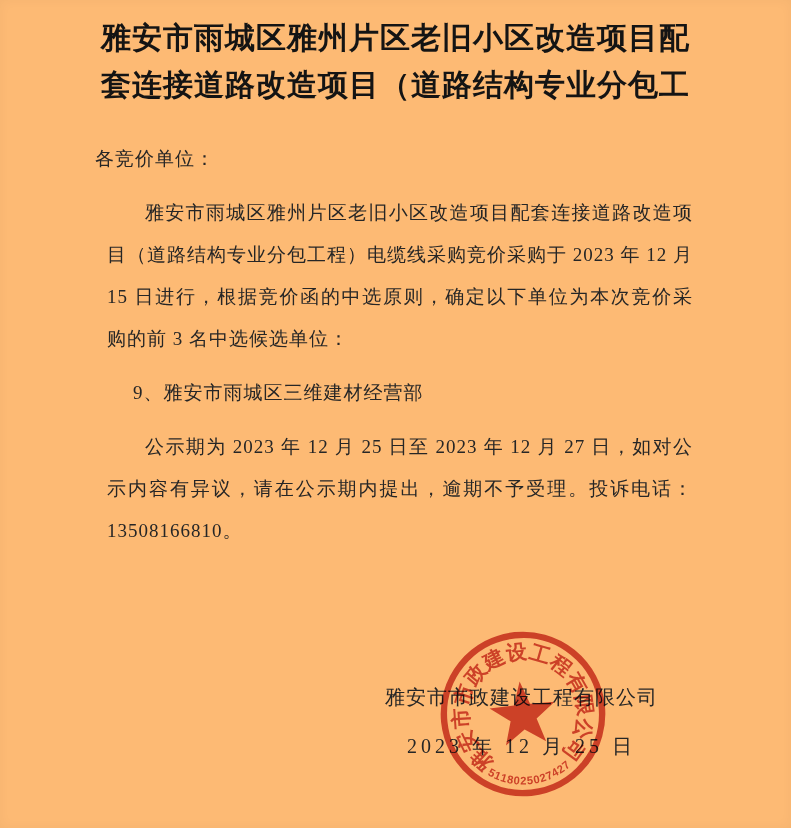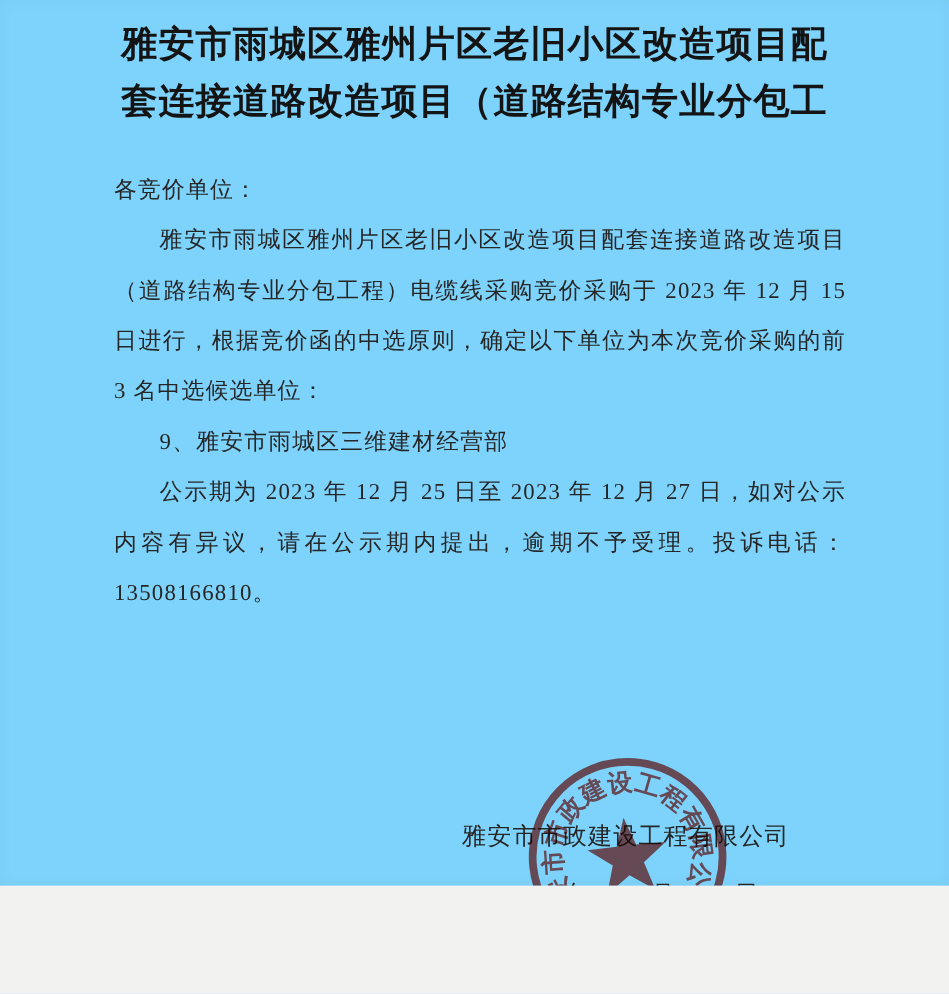--- a/index.html
+++ b/index.html
@@ -4,22 +4,22 @@
 <style>
   html, body { margin: 0; padding: 0; }
   body {
     width: 791px; height: 828px;
     background: #f2f2f0;
     font-family: "Liberation Serif", "DejaVu Serif", serif;
     overflow: hidden;
   }
   .page {
     position: relative;
-    width: 791px; height: 738px;
-    background: #7dd3fc;
+    width: 791px; height: 828px;
+    background: #fdba74;
     box-shadow: inset 0 0 12px rgba(0,0,0,0.04);
     overflow: hidden;
   }
   .doc-title {
     margin-top: 14px;
     text-align: center;
     font-family: "Liberation Sans", "DejaVu Sans", sans-serif;
     font-weight: 700;
     font-size: 30px;
     line-height: 47px;
@@ -28,21 +28,21 @@
   }
   .body-block {
     margin: 30px 86px 0 95px;
     font-size: 19px;
     line-height: 42px;
     letter-spacing: 1px;
     color: #262626;
   }
   .salutation { text-align: left; }
   .para {
-    margin: 0;
+    margin: 12px;
     text-indent: 2em;
     text-align: justify;
   }
   .candidate { margin: 0; padding-left: 2em; }
   .signature-wrap {
     position: absolute;
     top: 682px;
     left: 0; right: 86px;
     text-align: right;
     color: #262626;

